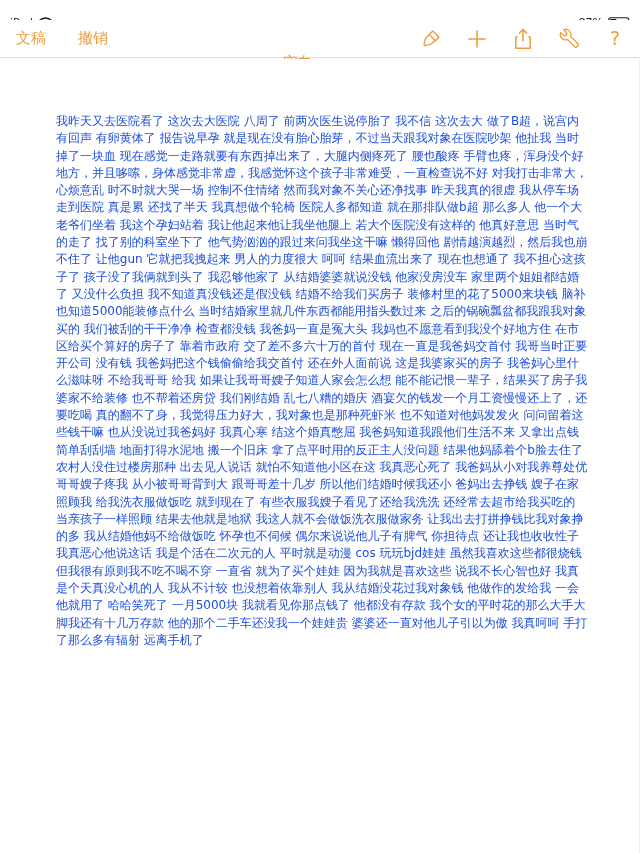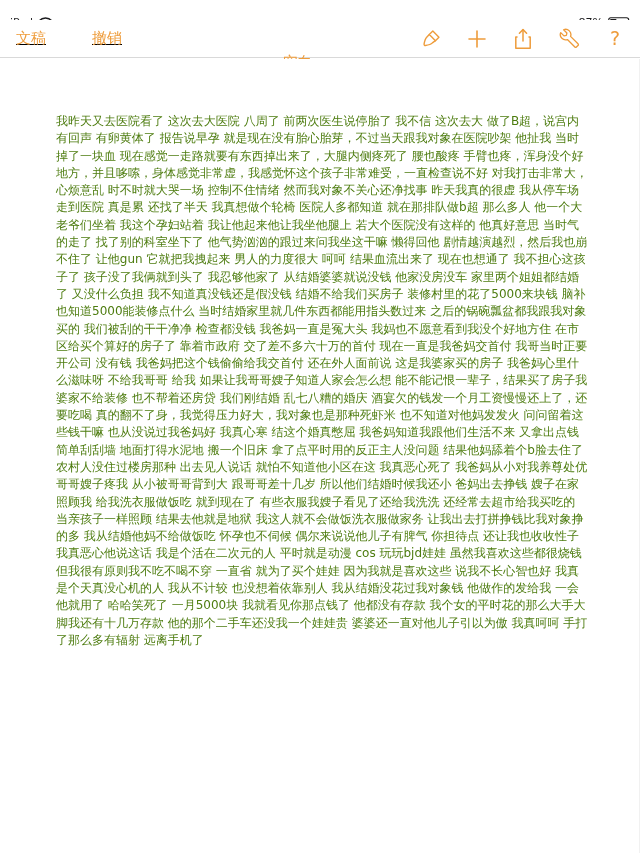--- a/index.html
+++ b/index.html
@@ -53,23 +53,22 @@
     height: 38px;
     display: flex;
     align-items: center;
     background: #ffffff;
     border-bottom: 1px solid #d9d9d9;
     padding: 0 14px;
   }
   .toolbar-left {
     display: flex;
     align-items: center;
-    gap: 42px;
+    gap: 28px;
     width: 180px;
-    text-decoration: underline;
   }
   .toolbar-btn {
     color: #ee9c3b;
     font-size: 15px;
     background: none;
     border: none;
     font-family: inherit;
     cursor: pointer;
     padding: 2px 2px;
   }
@@ -115,21 +114,21 @@
     background: #ffffff;
     border-right: 1px solid #f1f1f1;
   }
   .doc-text {
     position: absolute;
     top: 54px;
     left: 56px;
     width: 534px;
     font-size: 12px;
     line-height: 17.3px;
-    color: #4d7c0f;
+    color: #1d4ed8;
     text-align: left;
     word-break: break-word;
     white-space: pre-wrap;
   }
 </style>
 </head>
 <body>
 
 <div class="screen">
 

